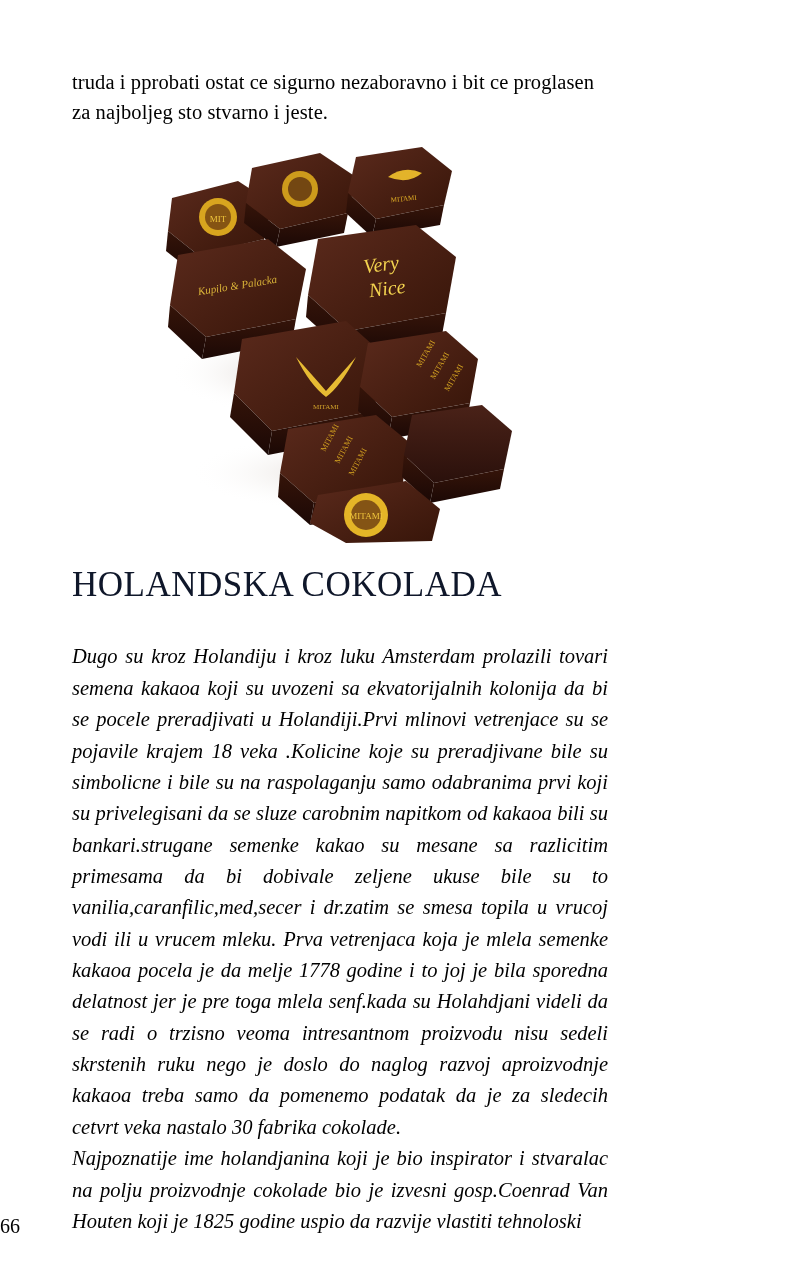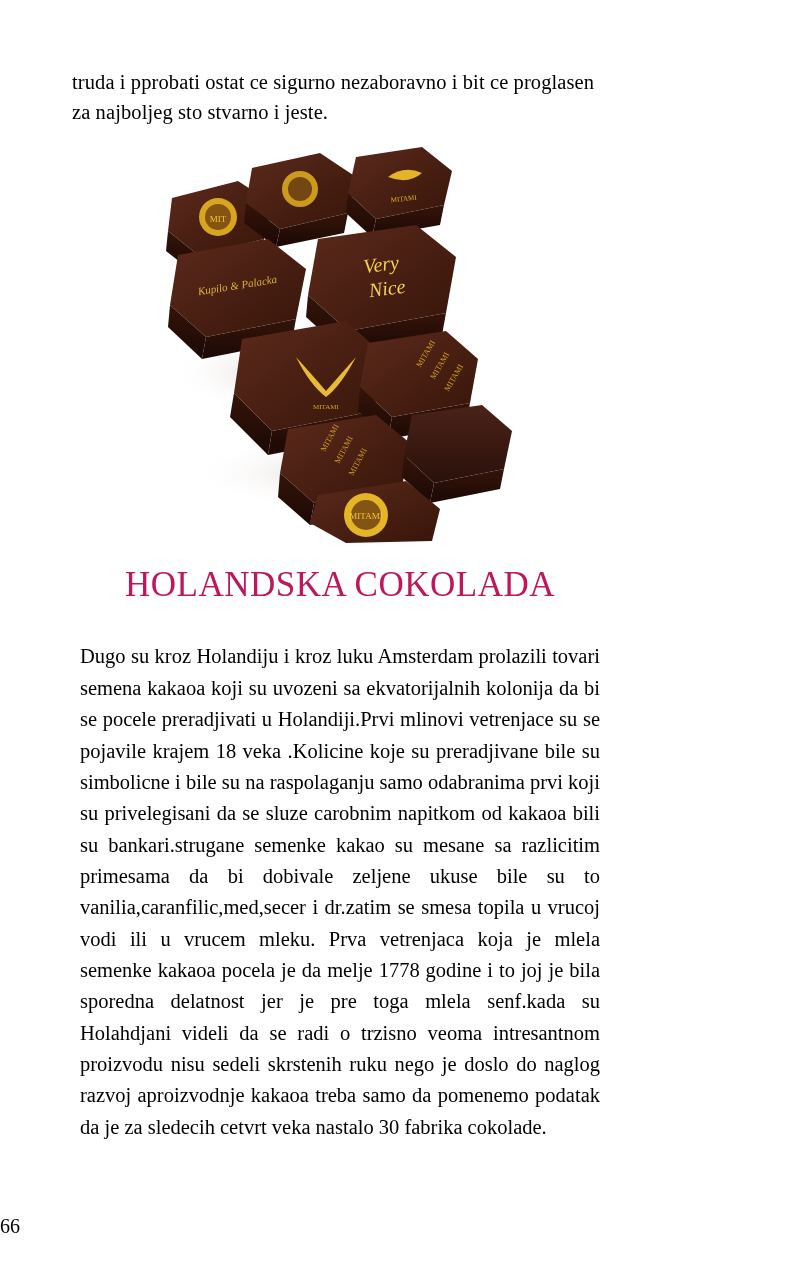--- a/index.html
+++ b/index.html
@@ -39,37 +39,37 @@
   .choc-photo {
     position: relative;
     width: 360px;
     height: 400px;
     background: #ffffff;
   }
   .choc-photo svg {
     display: block;
   }
   .chapter-title {
-    text-align: center;
-    color: #be185d;
+    color: #0f172a;
     font-size: 35px;
     font-weight: normal;
     letter-spacing: 0.5px;
     margin: 22px 0 0 0;
     font-family: "Liberation Serif", serif;
   }
   .body-text {
     margin: 36px 0 0 0;
     font-size: 20.5px;
     line-height: 1.53;
     text-align: justify;
     text-justify: inter-word;
   }
   .body-text p {
-    margin: 8px;
+    margin: 0;
+    font-style: italic;
   }
   .page-number {
     position: absolute;
     left: 0;
     width: 792px;
     top: 1215px;
     text-align: left;
     font-size: 20px;
     font-family: "Liberation Serif", serif;
   }
@@ -190,17 +190,18 @@
           <text x="206" y="376" font-family="'Liberation Serif',serif" font-size="9" fill="#f0c63c" text-anchor="middle">MITAMI</text>
         </g>
       </svg>
     </div>
   </div>
 
   <h1 class="chapter-title">HOLANDSKA COKOLADA</h1>
 
   <div class="body-text">
     <p>Dugo su kroz Holandiju i kroz luku Amsterdam prolazili tovari semena kakaoa koji su uvozeni sa ekvatorijalnih kolonija da bi se pocele preradjivati u Holandiji.Prvi mlinovi vetrenjace su se pojavile krajem 18 veka .Kolicine koje su preradjivane bile su simbolicne i bile su na raspolaganju samo odabranima prvi koji su privelegisani da se sluze carobnim napitkom od kakaoa bili su bankari.strugane semenke kakao su mesane sa razlicitim primesama da bi dobivale zeljene ukuse bile su to vanilia,caranfilic,med,secer i dr.zatim se smesa topila u vrucoj vodi ili u vrucem mleku.  Prva vetrenjaca koja je mlela semenke kakaoa pocela je da melje 1778 godine i to joj je bila sporedna delatnost jer je pre toga mlela senf.kada su Holahdjani videli da se radi o trzisno veoma intresantnom proizvodu nisu sedeli skrstenih ruku nego je doslo do naglog razvoj aproizvodnje kakaoa treba samo da pomenemo podatak da je za sledecih cetvrt veka nastalo 30 fabrika cokolade.</p>
+    <p>Najpoznatije ime holandjanina koji je bio inspirator i stvaralac na polju proizvodnje cokolade bio je izvesni gosp.Coenrad Van Houten koji je 1825 godine uspio da razvije vlastiti tehnoloski</p>
   </div>
 
 </div>
 
 <div class="page-number">66</div>
 
 </body></html>

